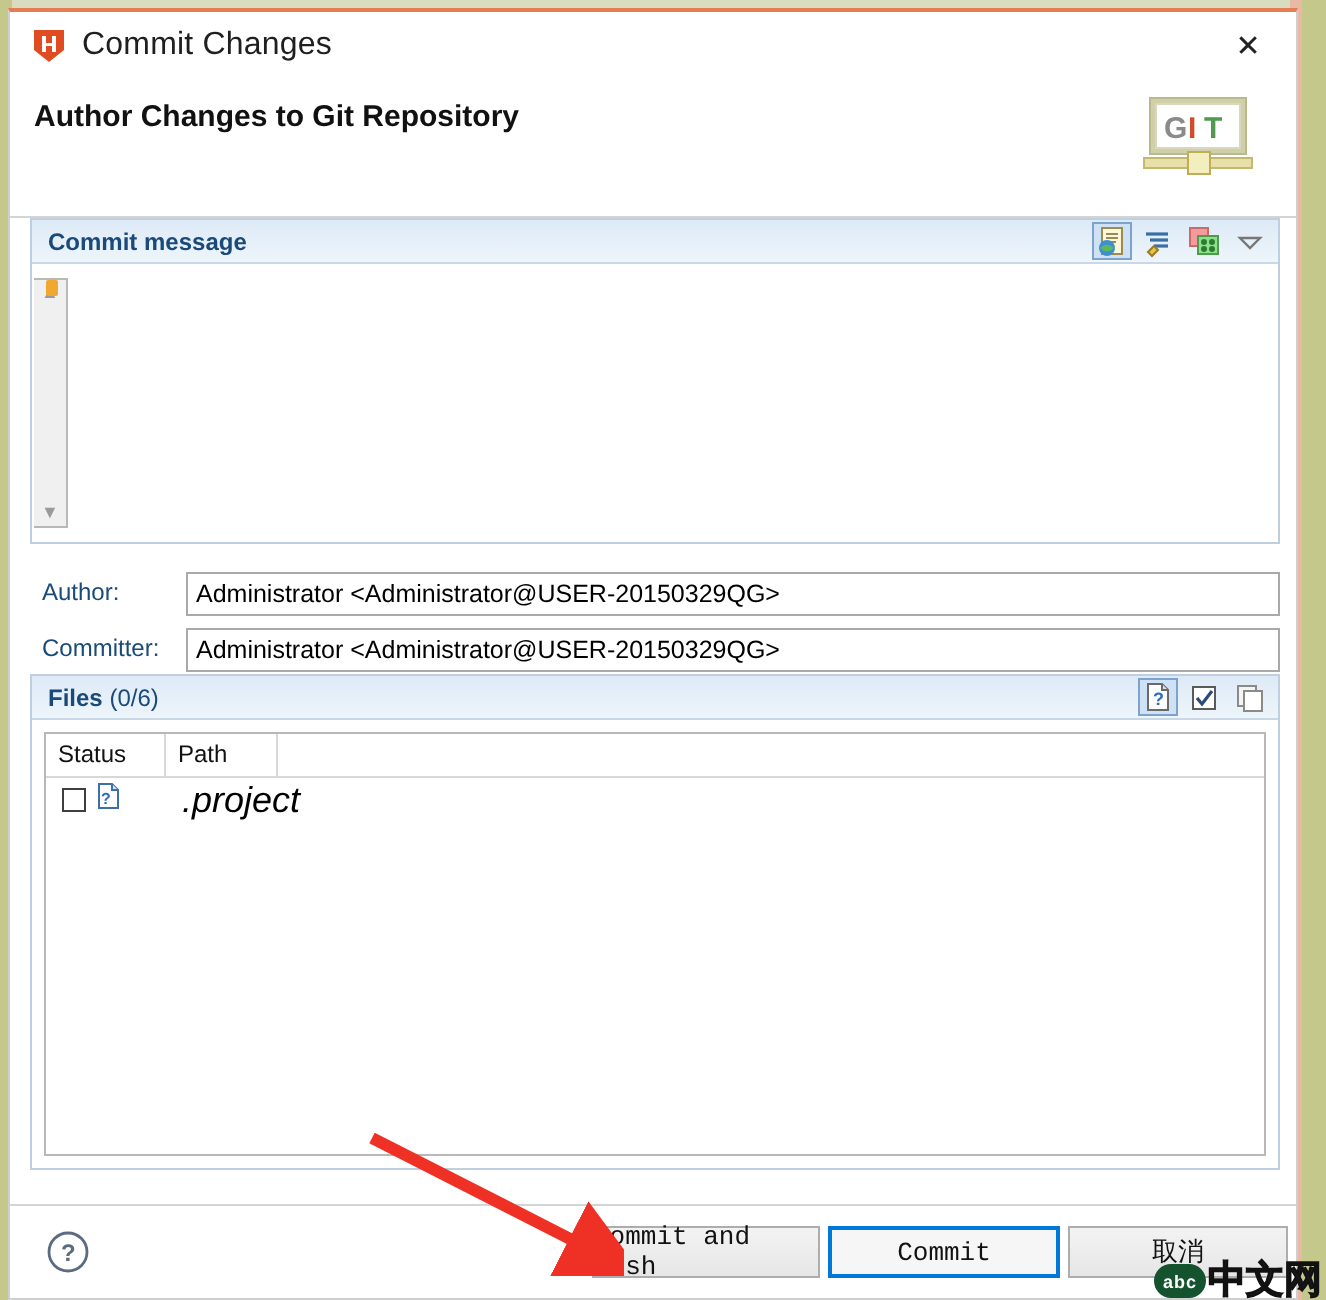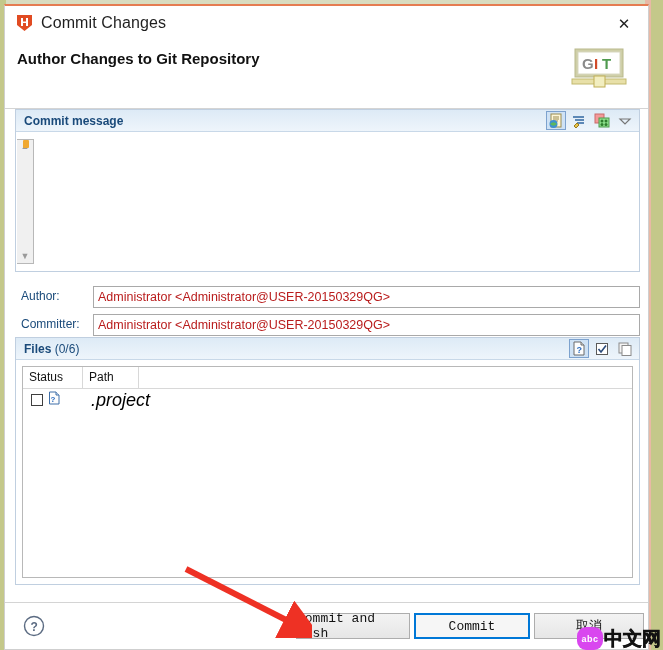--- a/index.html
+++ b/index.html
@@ -168,21 +168,21 @@
   }
   .field-label {
     position: absolute; left: 6px; top: 3px;
     font-size: 12px; color: #1a4a7a;
   }
   .field-input {
     position: absolute; left: 78px; right: 0; top: 0; height: 22px;
     border: 1px solid #a9a9a9;
     background: #fff;
     font-size: 12.5px;
-    color: #b91c1c;
+    color: #000000;
     padding: 0 4px;
     outline: none;
     font-family: "Liberation Sans", sans-serif;
   }
 
   
   .files-group {
     position: absolute; left: 10px; top: 228px; width: 625px; height: 248px;
     border: 1px solid #c0cfe0;
     background: #fff;
@@ -275,22 +275,22 @@
   }
 
   
   .watermark {
     position: absolute; right: 2px; bottom: 0px;
     z-index: 45;
     pointer-events: none;
     display: flex; align-items: center;
   }
   .wm-badge {
-    width: 26px; height: 23px;
-    background: #d946ef;
+    width: 26px; height: 17px;
+    background: #14532d;
     border-radius: 9px;
     color: #fff; font-size: 9px; font-weight: bold;
     display: flex; align-items: center; justify-content: center;
     letter-spacing: .5px;
     margin-right: 1px;
   }
   .wm-text {
     font-size: 19px; font-weight: bold;
     color: #2b2b2b;
     -webkit-text-stroke: 0.6px #111;

